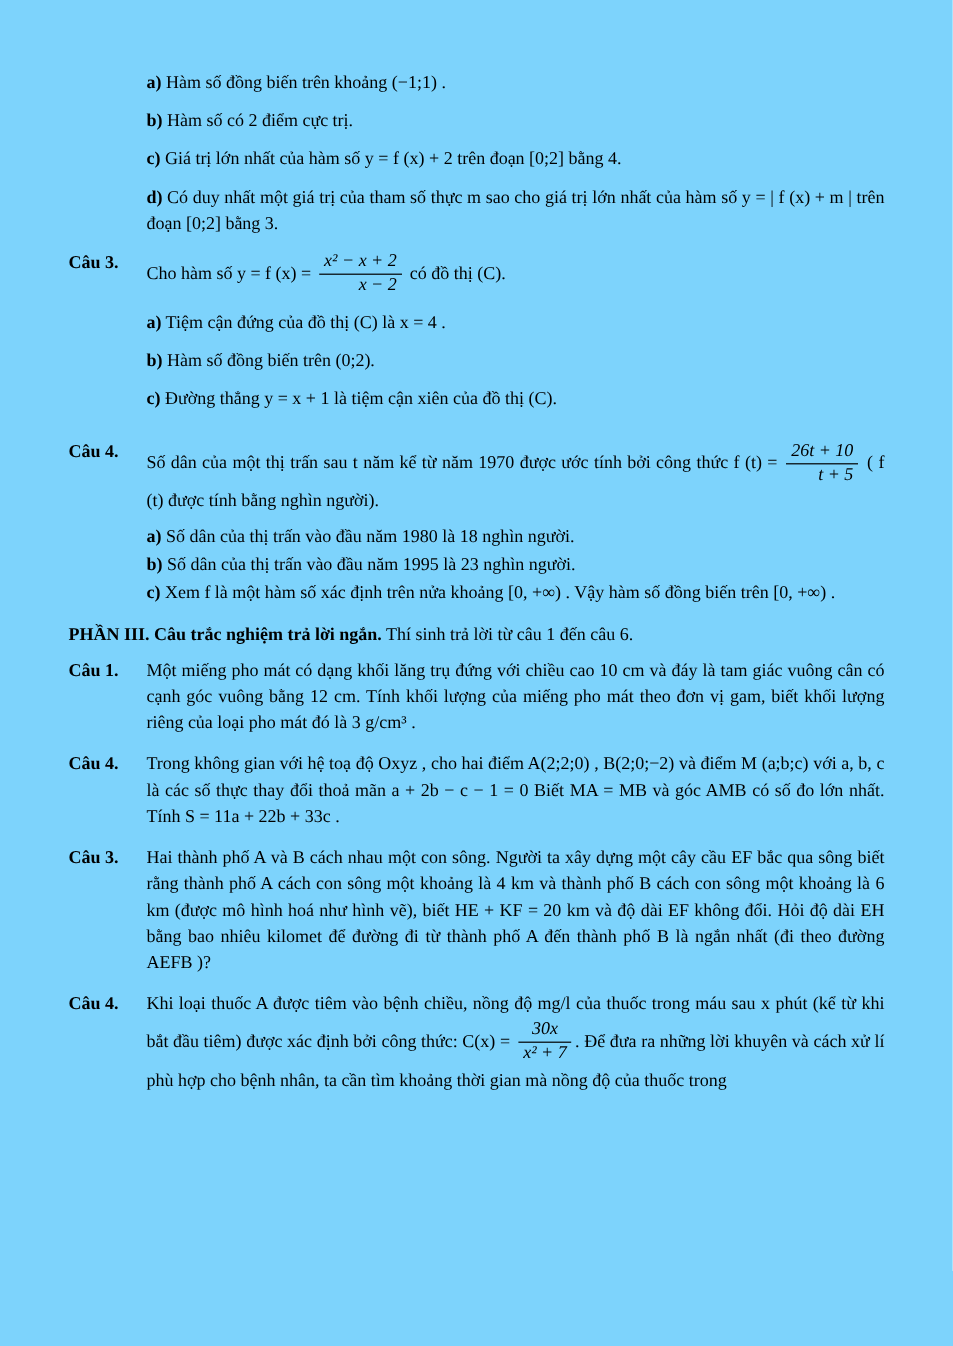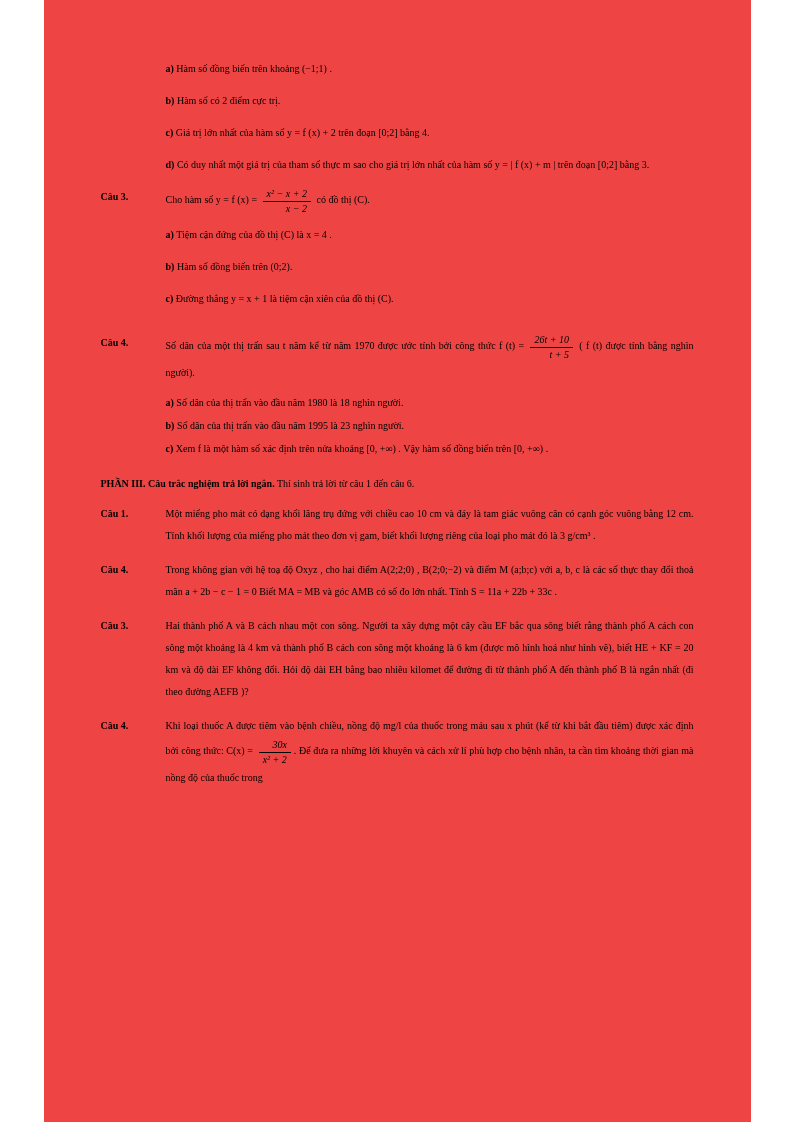--- a/index.html
+++ b/index.html
@@ -1,46 +1,46 @@
 <!DOCTYPE html>
 <html><head>
 <meta charset="utf-8">
 <style>
   * { margin: 0; padding: 0; box-sizing: border-box; }
   html, body { background: #ffffff; }
   .page {
     position: relative;
-    width: 707px;
+    width: 794px;
     min-height: 1122px;
     margin: 0 auto;
-    background: #ef4444;
+    background: #7dd3fc;
     color: #000000;
     font-family: "Liberation Serif", "DejaVu Serif", serif;
-    font-size: 10px;
+    font-size: 15px;
     line-height: 22px;
     padding: 58px 57px 40px 57px;
   }
   .indent { margin-left: 65px; }
   .item { text-align: justify; margin-bottom: 10px; }
   .item.tight { margin-bottom: 1px; }
   .ilabel { font-weight: bold; }
   .qrow { display: flex; align-items: flex-start; margin-bottom: 12px; }
   .qrow.gap-top { margin-top: 6px; }
   .qlabel { flex: 0 0 65px; width: 65px; font-weight: bold; }
   .qbody { flex: 1; text-align: justify; }
   .qbody .intro { text-align: justify; margin-bottom: 8px; }
   .frac {
     display: inline-block;
     vertical-align: middle;
     text-align: center;
     font-style: italic;
     line-height: 1.15;
     margin: 2px 3px;
   }
-  .frac .num { display: block; border-bottom: 1px solid #000; padding: 0 4px 1px 4px; text-align: right; }
+  .frac .num { display: block; border-bottom: 1px solid #000; padding: 0 4px 1px 4px; }
   .frac .den { display: block; padding: 1px 4px 0 4px; text-align: right; }
   .part3-heading { text-align: justify; margin: 6px 0 8px 0; }
   .part3-heading .bold { font-weight: bold; }
 </style>
 </head>
 <body>
 
 <div class="page">
 
   <div class="indent">
@@ -101,17 +101,17 @@
     <div class="qlabel">Câu 3.</div>
     <div class="qbody">
       <span>Hai thành phố  A  và  B  cách nhau một con sông. Người ta xây dựng một cây cầu  EF  bắc qua sông biết rằng thành phố  A  cách con sông một khoảng là  4 km và thành phố  B  cách con sông một khoảng là  6 km (được mô hình hoá như hình vẽ), biết  HE + KF = 20 km và độ dài  EF không đổi. Hỏi độ dài  EH  bằng bao nhiêu kilomet để đường đi từ thành phố A đến thành phố B là ngắn nhất (đi theo đường  AEFB )?</span>
     </div>
   </div>
 
   <div class="qrow">
     <div class="qlabel">Câu 4.</div>
     <div class="qbody">
       <span>Khi loại thuốc  A  được tiêm vào bệnh chiều, nồng độ mg/l của thuốc trong máu sau  x  phút (kể từ khi bắt đầu tiêm) được xác định bởi công thức:  C(x) =</span>
-      <span class="frac"><span class="num">30x</span><span class="den">x² + 2</span></span><span>. Để đưa ra những lời khuyên và cách xử lí phù hợp cho bệnh nhân, ta cần tìm khoảng thời gian mà nồng độ của thuốc trong</span>
+      <span class="frac"><span class="num">30x</span><span class="den">x² + 7</span></span><span>. Để đưa ra những lời khuyên và cách xử lí phù hợp cho bệnh nhân, ta cần tìm khoảng thời gian mà nồng độ của thuốc trong</span>
     </div>
   </div>
 
 </div>
 
 </body></html>

